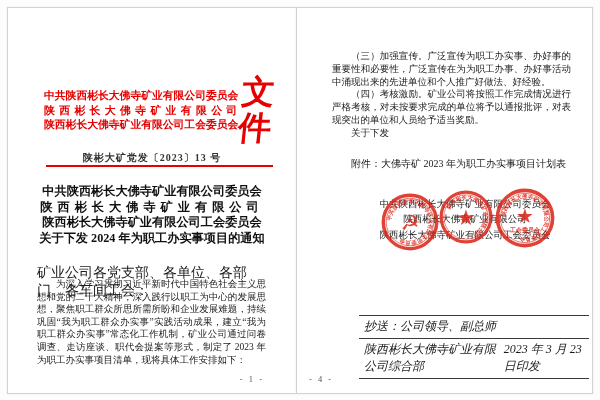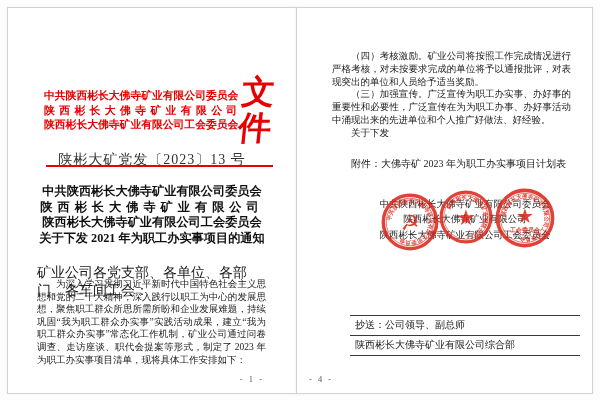--- a/index.html
+++ b/index.html
@@ -12,21 +12,21 @@
 
   
   .red-header{position:absolute;left:36px;top:66px;right:4px;display:flex;align-items:center;}
   .org-block{width:194px;}
   .org-line{color:#e60000;font-weight:bold;font-size:10.8px;line-height:14.6px;white-space:nowrap;}
   .org-line.spaced{letter-spacing:4.4px;}
   .wenjian{color:#e60000;font-weight:bold;font-size:33px;line-height:36px;
            font-family:"Liberation Sans","DejaVu Sans",sans-serif;
            transform:skewX(-6deg);margin-left:2px;}
   .doc-number{position:absolute;top:143px;left:0;width:100%;text-align:center;
-              font-size:14px;color:#333;letter-spacing:1px;}
+              font-size:10px;color:#333;letter-spacing:1px;font-weight:bold;}
   .red-rule{position:absolute;top:157px;left:38px;width:227px;height:2px;background:#e60000;}
   .title{position:absolute;top:176px;left:0;width:100%;text-align:center;
          font-weight:bold;color:#111;font-size:12.2px;line-height:15.6px;}
   .title-line.spaced{letter-spacing:5px;}
   .salutation{position:absolute;top:256px;left:29px;right:24px;font-size:14px;color:#1a1a1a;}
   .p1-body{position:absolute;top:270px;left:29px;width:229px;font-size:9.5px;color:#1a1a1a;
            line-height:12.6px;text-align:justify;text-indent:19px;margin:0;}
   .pagenum{position:absolute;top:366px;font-size:8.5px;color:#555;letter-spacing:2px;}
   .pagenum-right{right:32px;}
   .pagenum-left{left:12px;}
@@ -34,21 +34,21 @@
   
   .p4-body{position:absolute;top:42px;left:35px;width:239px;font-size:9.5px;color:#1a1a1a;
            line-height:12.8px;text-align:justify;}
   .p4-body p{margin:0;text-indent:19px;}
   .attachment{position:absolute;top:149px;left:35px;width:239px;font-size:10px;
               color:#1a1a1a;text-indent:19px;}
   .signature{position:absolute;top:189px;left:48px;width:240px;text-align:center;
              font-size:9.5px;line-height:15.4px;color:#1a1a1a;}
   .stamp{position:absolute;opacity:0.86;}
   .stamp text{font-family:"DejaVu Sans","Liberation Sans",sans-serif;}
-  .footer{position:absolute;top:307px;left:53px;width:230px;font-size:10px;color:#1a1a1a;}
+  .footer{position:absolute;top:307px;left:62px;width:230px;font-size:12px;color:#1a1a1a;font-style:italic;}
   .fline{border-top:1px solid #3a3a3a;}
   .cc{padding:2px 0 3px 5px;}
   .issuer-row{display:flex;justify-content:flex-start;padding:2px 0 3px 5px;}
 </style>
 </head>
 <body>
 
 <div class="canvas">
 
   <div class="page page-left">
@@ -63,35 +63,35 @@
     </div>
 
     <div class="doc-number">陕彬大矿党发〔2023〕13 号</div>
 
     <div class="red-rule"></div>
 
     <div class="title">
       <div class="title-line">中共陕西彬长大佛寺矿业有限公司委员会</div>
       <div class="title-line spaced">陕西彬长大佛寺矿业有限公司</div>
       <div class="title-line">陕西彬长大佛寺矿业有限公司工会委员会</div>
-      <div class="title-line">关于下发 2021 年为职工办实事项目的通知</div>
+      <div class="title-line">关于下发 2024 年为职工办实事项目的通知</div>
     </div>
 
     <div class="salutation">矿业公司各党支部、各单位、各部门、各车间工会：</div>
 
     <p class="p1-body">为深入学习贯彻习近平新时代中国特色社会主义思想和党的二十大精神，深入践行以职工为中心的发展思想，聚焦职工群众所思所需所盼和企业发展难题，持续巩固“我为职工群众办实事”实践活动成果，建立“我为职工群众办实事”常态化工作机制，矿业公司通过问卷调查、走访座谈、职代会提案等形式，制定了 2023 年为职工办实事项目清单，现将具体工作安排如下：</p>
 
     <div class="pagenum pagenum-right">- 1 -</div>
   </div>
 
   <div class="page page-right">
 
     <div class="p4-body">
+      <p>（三）加强宣传。广泛宣传为职工办实事、办好事的重要性和必要性，广泛宣传在为为职工办事、办好事活动中涌现出来的先进单位和个人推广好做法、好经验。</p>
       <p>（四）考核激励。矿业公司将按照工作完成情况进行严格考核，对未按要求完成的单位将予以通报批评，对表现突出的单位和人员给予适当奖励。</p>
-      <p>（三）加强宣传。广泛宣传为职工办实事、办好事的重要性和必要性，广泛宣传在为为职工办事、办好事活动中涌现出来的先进单位和个人推广好做法、好经验。</p>
       <p>关于下发</p>
     </div>
 
     <div class="attachment">附件：大佛寺矿 2023 年为职工办实事项目计划表</div>
 
     <div class="signature">
       <div>中共陕西彬长大佛寺矿业有限公司委员会</div>
       <div>陕西彬长大佛寺矿业有限公司</div>
       <div>陕西彬长大佛寺矿业有限公司工会委员会</div>
     </div>
@@ -132,19 +132,20 @@
       <text x="50" y="58" text-anchor="middle" font-size="34" fill="#dd2418">★</text>
       <text x="50" y="74" text-anchor="middle" font-size="10" fill="#dd2418" font-weight="bold">工会委员会</text>
     </svg>
 
     <div class="footer">
       <div class="fline"></div>
       <div class="cc">抄送：公司领导、副总师</div>
       <div class="fline"></div>
       <div class="issuer-row">
         <span>陕西彬长大佛寺矿业有限公司综合部</span>
+        <span>2023 年 3 月 23 日印发</span>
       </div>
       <div class="fline"></div>
     </div>
 
     <div class="pagenum pagenum-left">- 4 -</div>
   </div>
 </div>
 
 </body></html>

